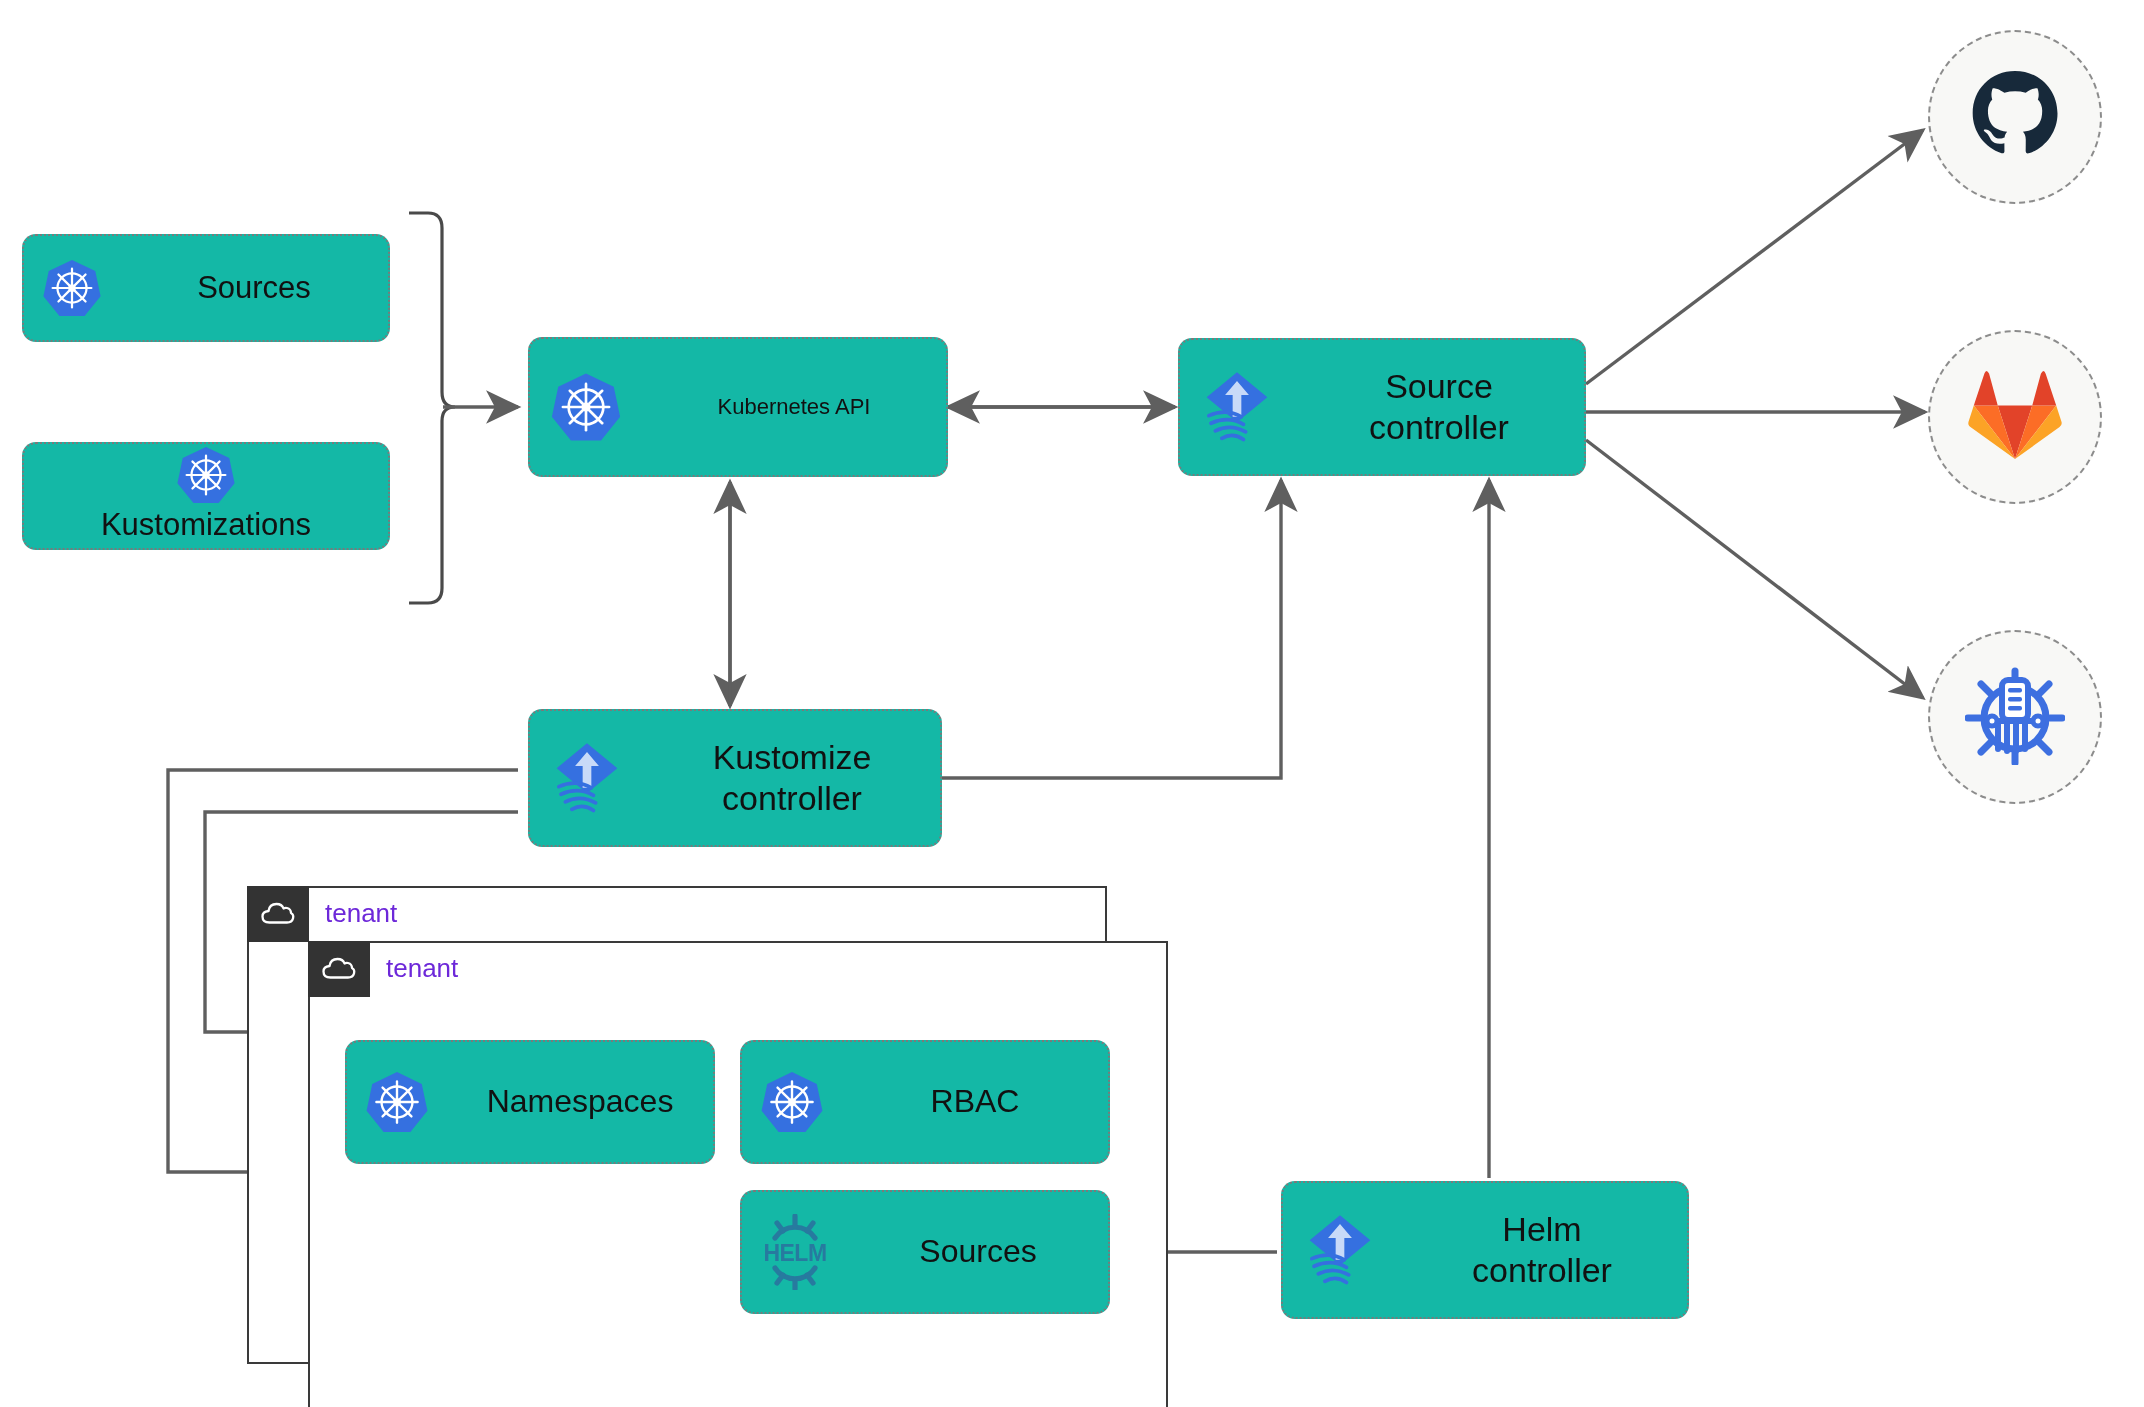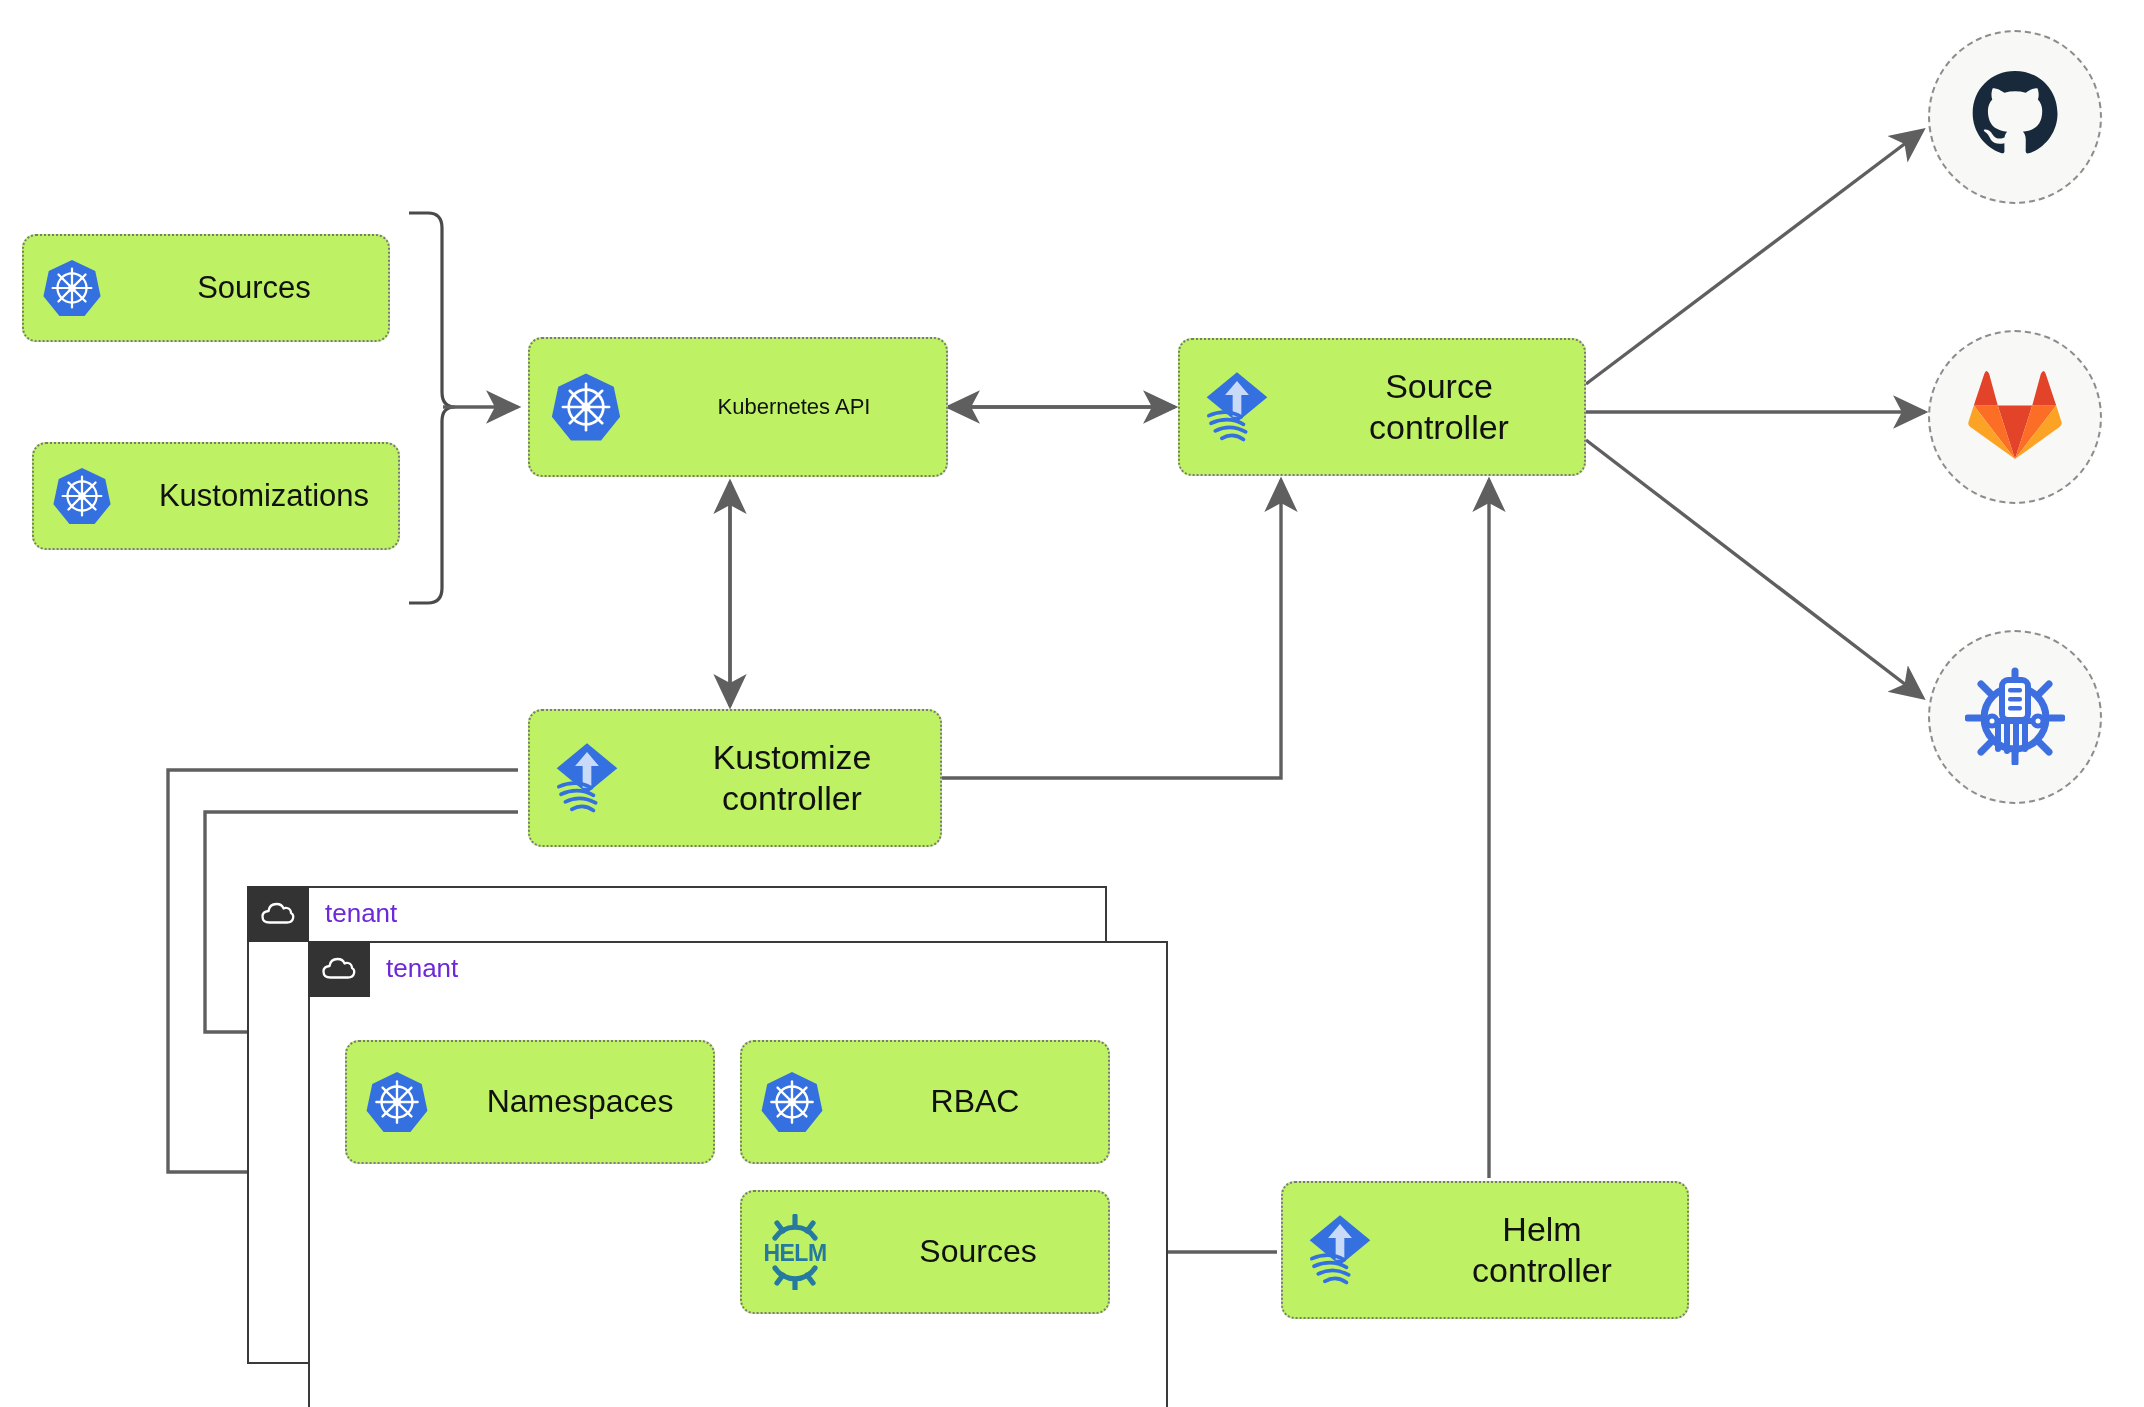--- a/index.html
+++ b/index.html
@@ -9,21 +9,21 @@
     font-family: "Liberation Sans", sans-serif;
     overflow: hidden;
   }
   #stage { position: relative; width: 2144px; height: 1407px; }
 
   svg.wires { position: absolute; left: 0; top: 0; width: 2144px; height: 1407px; pointer-events: none; }
 
   
   .node {
     position: absolute;
-    background: #bef264;
+    background: #14b8a6;
     border: 2.5px dotted #7a7a7a;
     border-radius: 14px;
     display: flex;
     align-items: center;
     z-index: 3;
   }
   .node .ico { flex: 0 0 auto; display: flex; align-items: center; justify-content: center; }
   .node .lbl {
     flex: 1 1 auto;
     text-align: center;
@@ -133,21 +133,21 @@
           <line x1="18" y1="18" x2="29" y2="29"></line>
             <line x1="35" y1="35" x2="46" y2="46"></line>
           <line x1="46" y1="18" x2="35" y2="29"></line>
             <line x1="29" y1="35" x2="18" y2="46"></line>
         </g>
       </svg>
     </span>
     <span class="lbl">Sources</span>
   </div>
 
-  <div class="node n-small" style="left:32px; top:442px; width:368px;">
+  <div class="node n-small" style="left:22px; top:442px; width:368px;flex-direction:column;">
     <span class="ico" style="width:96px;">
       <svg width="62" height="62" viewBox="0 0 64 64">
         <path d="M32 3 L56 14.5 L61.5 40.5 L45 61 L19 61 L2.5 40.5 L8 14.5 Z" fill="#3570E0"></path>
         <g fill="none" stroke="#ffffff" stroke-width="2.3" stroke-linecap="round">
           <circle cx="32" cy="32" r="15"></circle>
           <circle cx="32" cy="32" r="4" fill="#ffffff" stroke="none"></circle>
           <line x1="32" y1="12" x2="32" y2="28"></line>
             <line x1="32" y1="36" x2="32" y2="52"></line>
           <line x1="12" y1="32" x2="28" y2="32"></line>
             <line x1="36" y1="32" x2="52" y2="32"></line>

